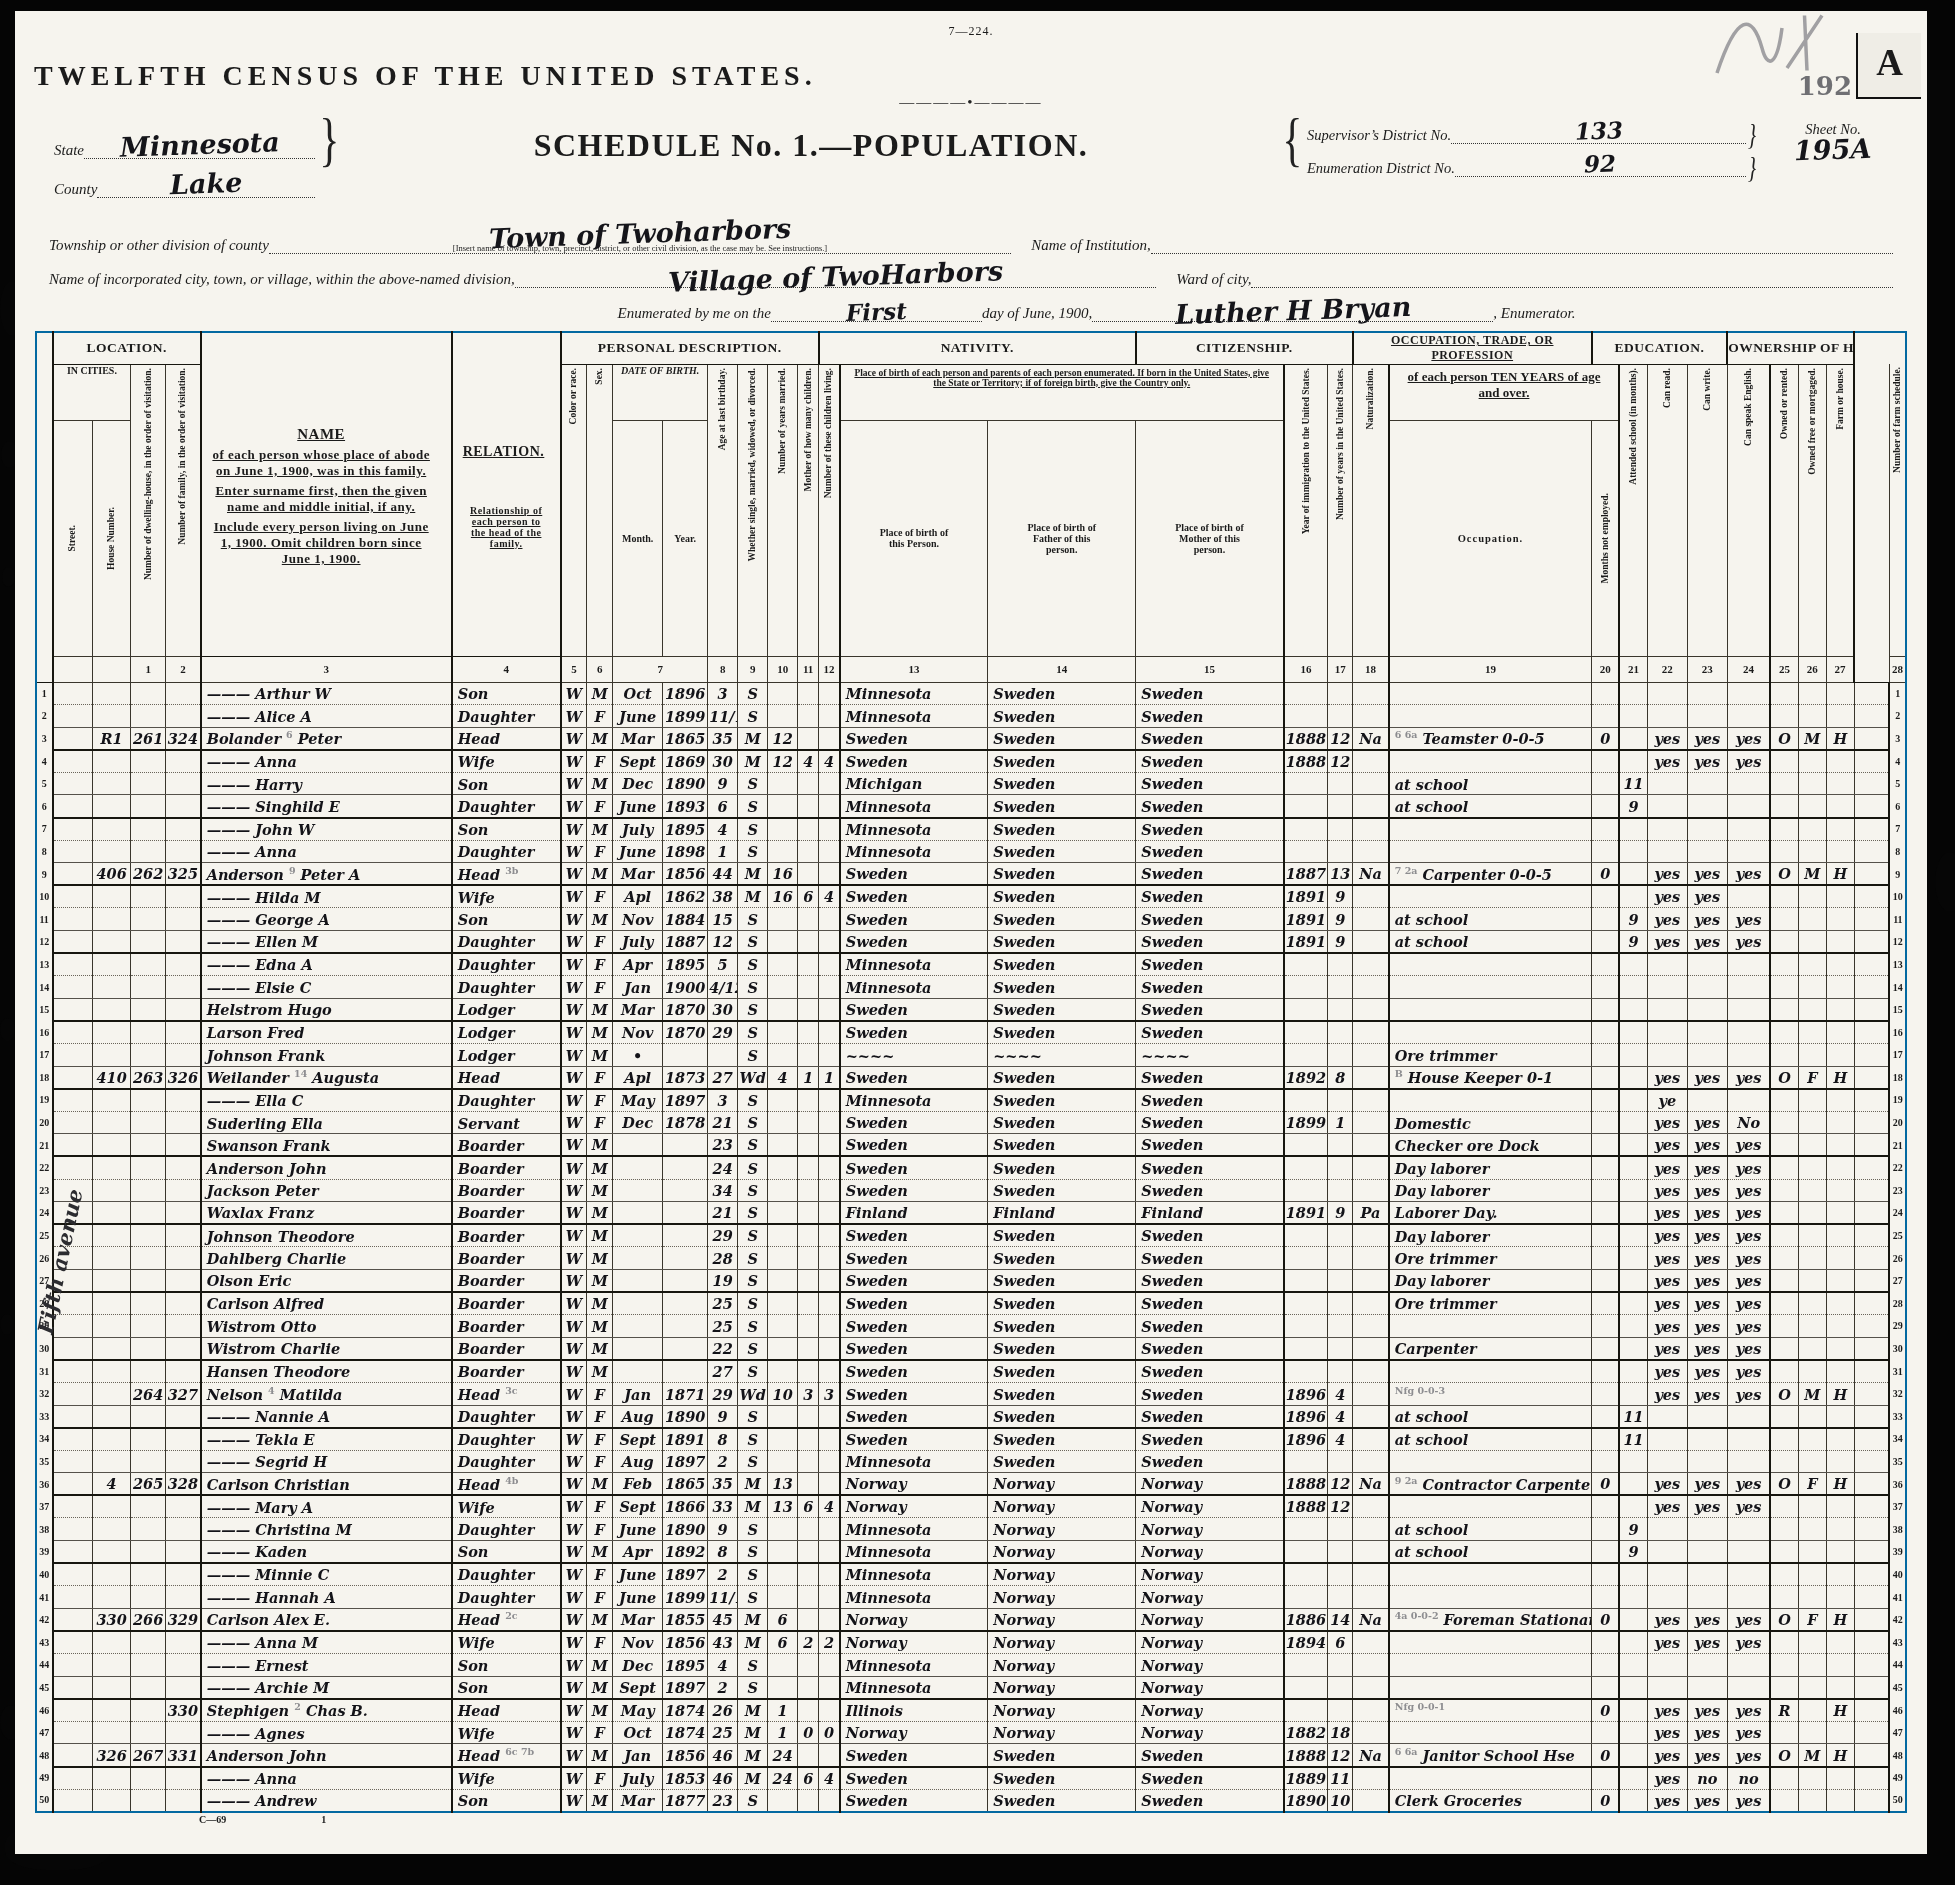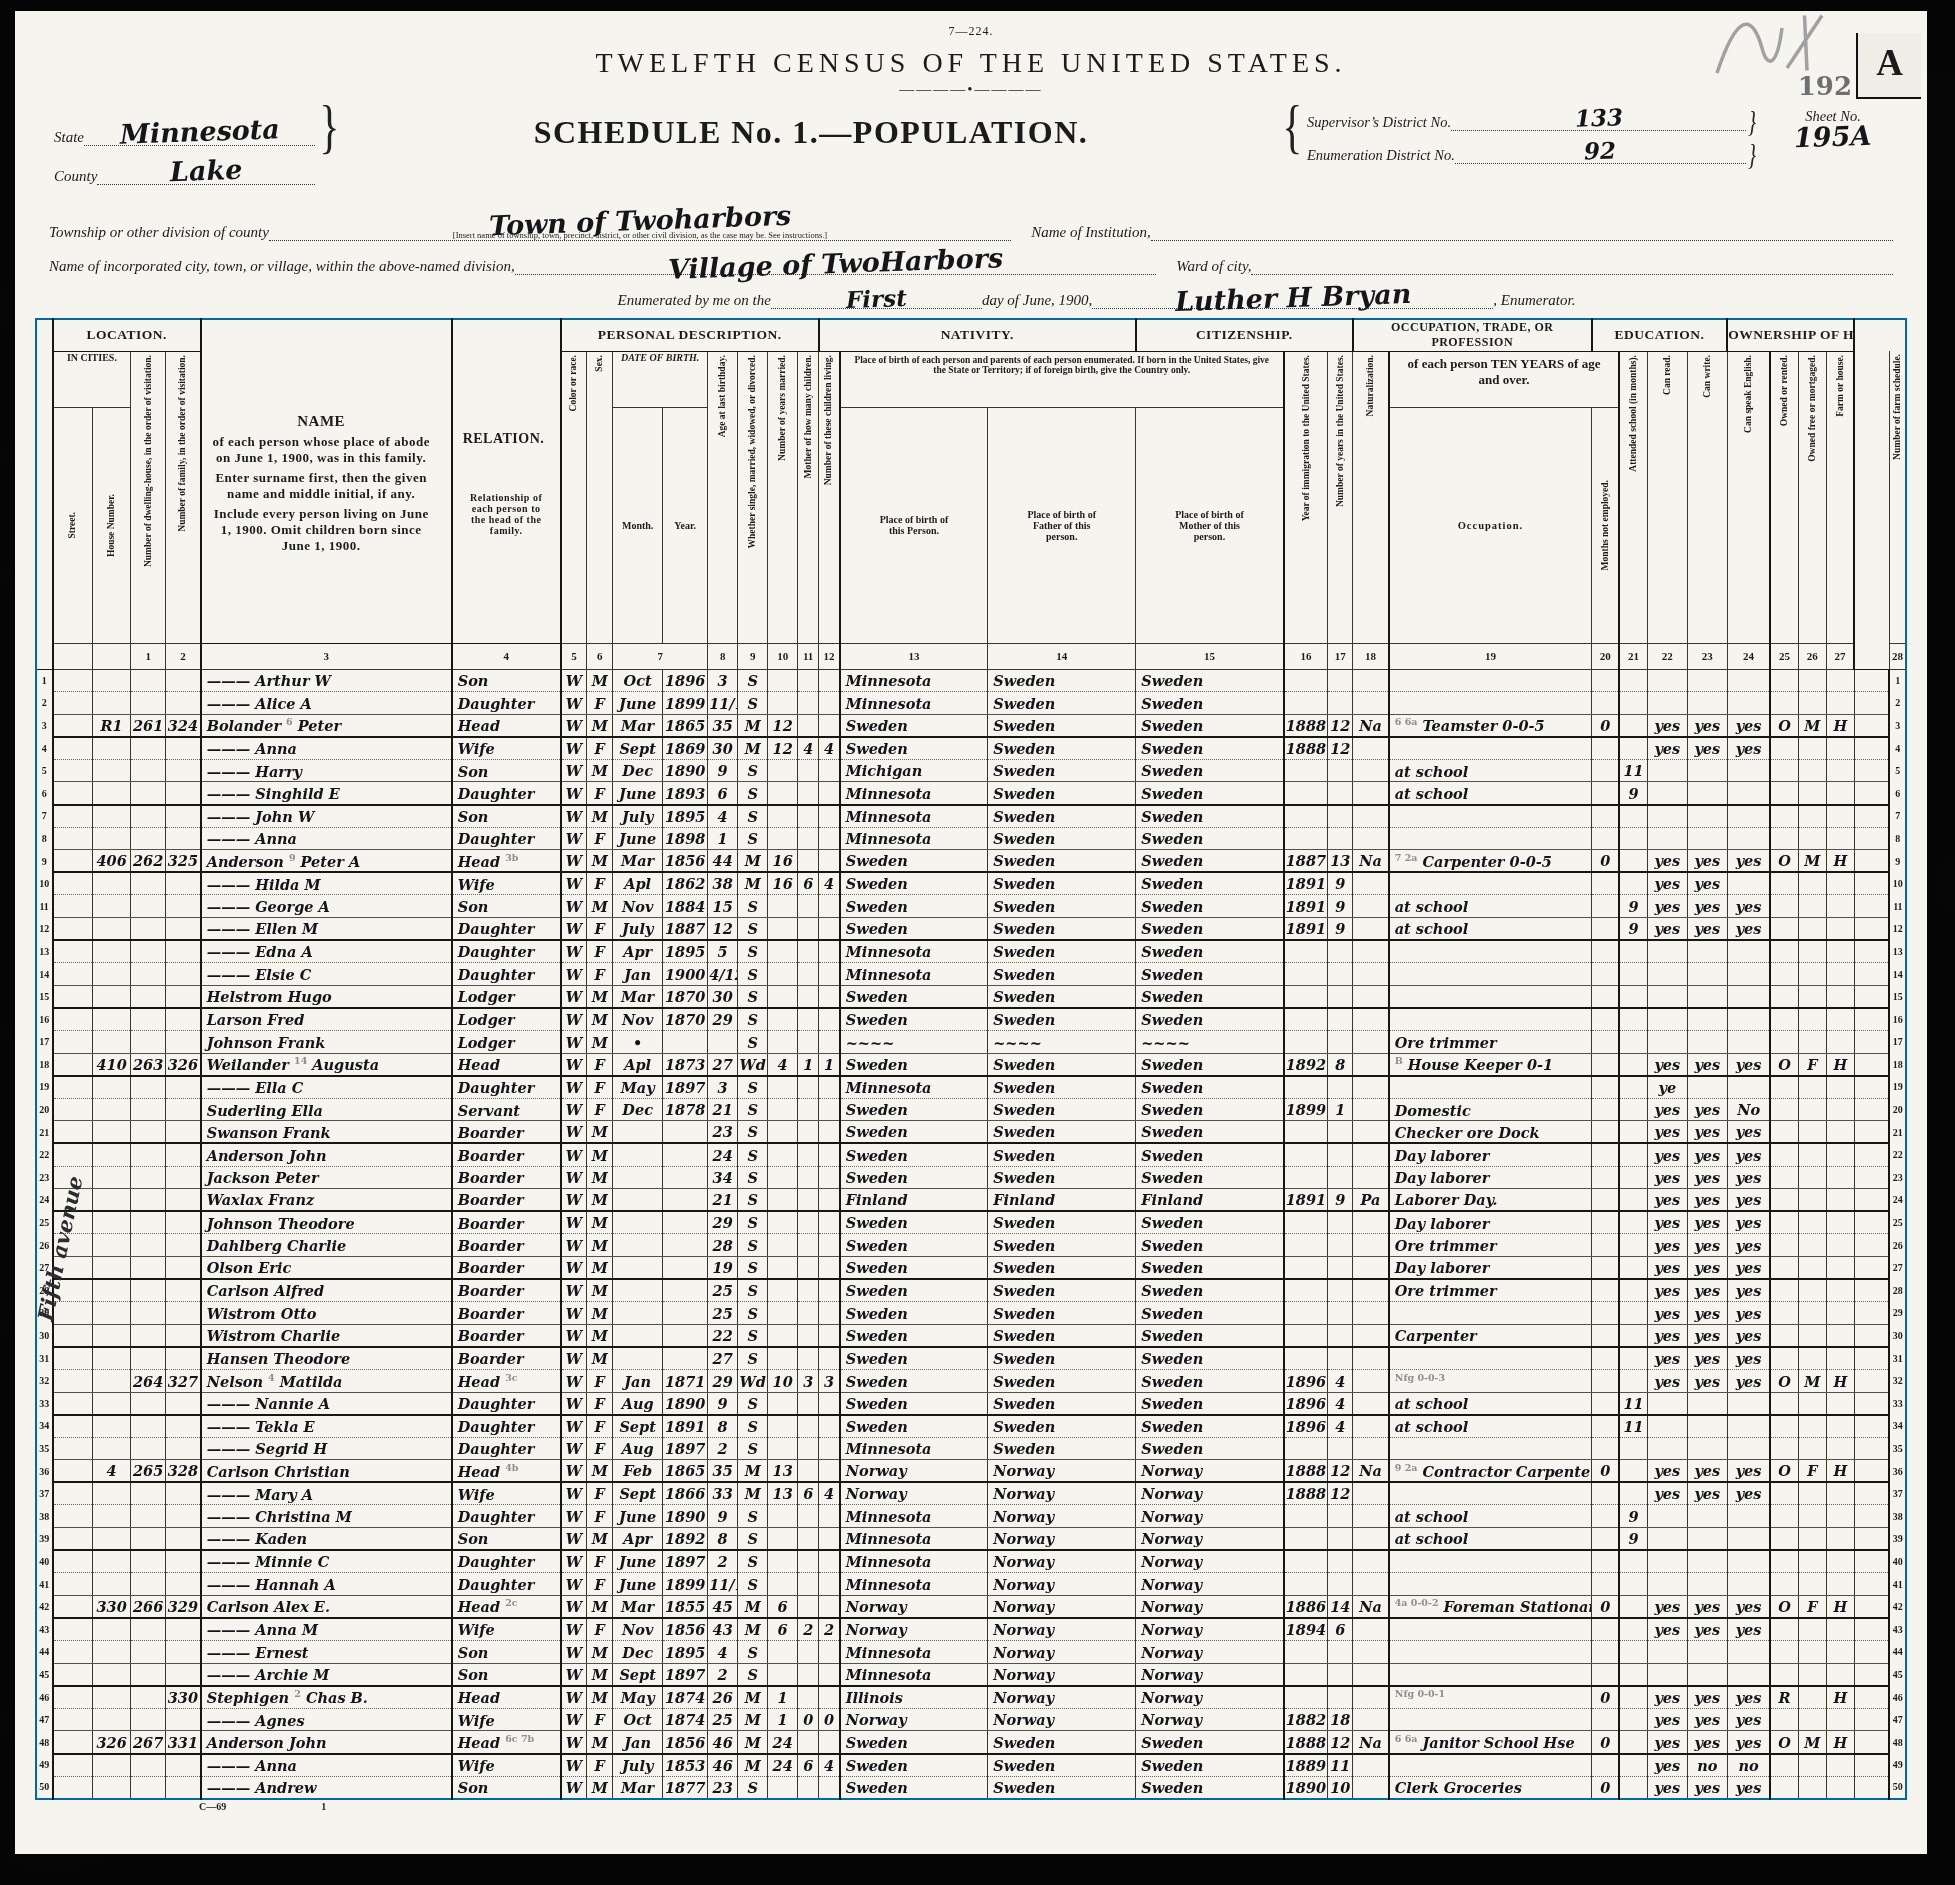--- a/index.html
+++ b/index.html
@@ -8,21 +8,21 @@
           font-family:"Liberation Serif", serif; }
   .sheet { position:absolute; left:15px; top:11px; width:1912px; height:1843px;
            background:#f6f4ee; color:#1b1b1b; }
   .inner { padding:0 19px; }
 
   
   .blob { position:absolute; background:#060606; border-radius:50%; }
 
   
   .formno { text-align:center; padding-top:13px; font-weight:normal; font-size:12px; letter-spacing:1px; }
-  .title  { text-align:center; font-weight:normal; font-size:28px; letter-spacing:5px; margin-top:8px; }
+  .title  { font-weight:bold; font-size:28px; letter-spacing:5px; margin-top:21px; }
   .orn    { text-align:center; font-size:15px; letter-spacing:2px; margin-top:2px; color:#222; }
   .hdrow  { display:flex; align-items:flex-start; margin-top:3px; }
   .stateblock { width:281px; font-style:italic; font-size:15px; padding-left:20px; padding-top:9px;margin-top:10px; }
   .stateline { display:flex; align-items:flex-end; margin-bottom:13px; }
   .dotted { border-bottom:1px dotted #333; flex:1; text-align:center; min-width:60px; }
   .brace  { font-size:60px; font-weight:400; line-height:50px; color:#222; transform:scaleX(.7); }
   .schettl { flex:1; text-align:center; font-weight:bold; font-size:32px; letter-spacing:1.5px; padding-top:13px; }
   .distblock { width:451px; font-style:italic; font-size:14.5px; padding-top:7px; }
   .distline { display:flex; align-items:flex-end; margin-bottom:10px; }
   .sheetcol { width:150px; font-style:italic; font-size:14.5px; padding-top:7px; text-align:center; }
@@ -47,21 +47,21 @@
   th, td { border-left:1px solid #3a362c; padding:0; overflow:hidden; white-space:nowrap; }
   th { font-size:10px; font-weight:bold; }
   .gb { border-left:2px solid #17160f !important; }
   thead th { border-bottom:1px solid #3a362c; }
   thead tr.groups th { font-size:13.5px; letter-spacing:0.5px; border-bottom:1.5px solid #17160f; height:32px; }
   thead tr.mid th { height:56px; vertical-align:top; }
   thead tr.leaf th { height:236px; vertical-align:middle; }
   thead tr.nums th { height:26px; font-size:11px; border-top:1.5px solid #17160f; }
   .vert { writing-mode:vertical-rl; transform:rotate(180deg); margin:0 auto; max-height:221px;
           white-space:normal; font-size:9.5px; line-height:1.15; text-align:left; padding:3px 1px; }
-  .desc { white-space:normal; font-weight:bold; }
+  .desc { white-space:normal; font-weight:bold;text-decoration:underline; }
   .namedesc { font-size:13px; padding:4px 20px 0 10px; }
   .reldesc { font-size:10px; padding:45px 12px 0 12px; }
   .natdesc { font-size:9.5px; padding:3px 8px; }
   .occdesc { font-size:13px; padding:4px 7px; }
   .pobhead { white-space:normal; font-size:10px; padding:0 30px; }
   .dobhead { height:30px; font-size:10px;font-style:italic; }
   .rn { border-left:none !important; border-right:none; font-size:10px; font-weight:bold;
         text-align:center; vertical-align:middle; background:#f6f4ee; }
   td.rn { border-top:none; border-bottom:none !important; }
   .rnL { border-right:2px solid #17160f !important; }

